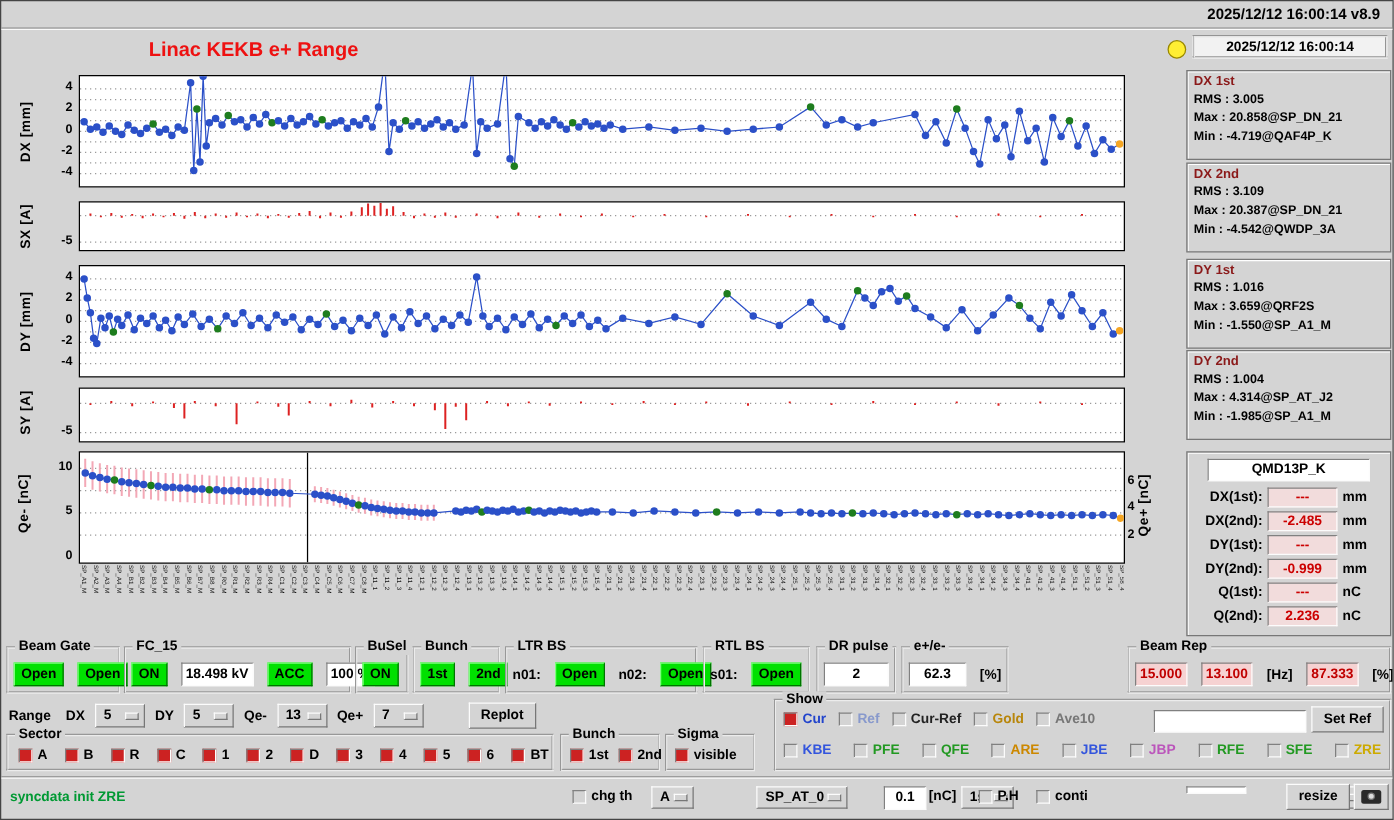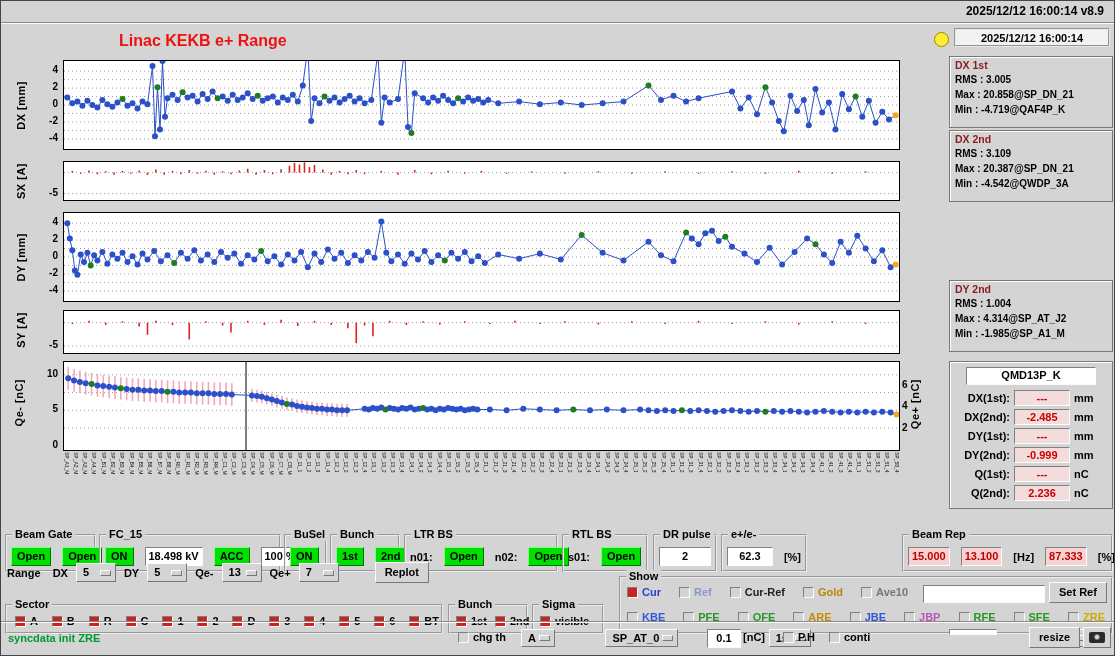--- a/index.html
+++ b/index.html
@@ -35,21 +35,21 @@
              border:1px solid;border-color:#808080 #fcfcfc #fcfcfc #808080;font-size:11px;
              font-weight:bold;text-align:center;line-height:15px;}
   .qmd-rows{position:absolute;left:4px;top:26px;width:154px;}
   .qmd-row{display:flex;align-items:center;height:19px;gap:4px;}
   .qmd-label{width:56px;text-align:right;font-size:11px;font-weight:bold;}
   .qmd-val{width:54px;height:14px;background:#f2dcdc;border:1px solid;
            border-color:#808080 #fcfcfc #fcfcfc #808080;color:#cc0000;font-weight:bold;
            font-size:11px;text-align:center;line-height:14px;}
   .qmd-unit{font-size:11px;font-weight:bold;}
   
-  .lf{position:absolute;border:2px groove #ececec;box-sizing:border-box;margin-top:17px;}
+  .lf{position:absolute;border:2px groove #ececec;box-sizing:border-box;}
   .lf-label{position:absolute;top:-8px;left:5px;background:#d4d4d4;padding:0 3px;
             font-size:11px;font-weight:bold;line-height:13px;}
   .lf-content{display:flex;align-items:center;gap:11px;padding:11px 4px 3px 4px;}
   .gbtn{background:#00e000;border:1px solid;border-color:#7dff7d #007300 #007300 #7dff7d;
         font-weight:bold;font-size:11px;padding:2px 5px;line-height:13px;white-space:nowrap;}
   .entry{background:#fff;border:1px solid;border-color:#808080 #fcfcfc #fcfcfc #808080;
          font-size:11px;font-weight:bold;text-align:center;padding:2px 3px;line-height:13px;white-space:nowrap;}
   .pentry{background:#f6d2d2;border:1px solid;border-color:#808080 #fcfcfc #fcfcfc #808080;
           color:#c00000;font-size:11px;font-weight:bold;text-align:right;padding:2px 3px;line-height:13px;}
   .slabel{font-size:11px;font-weight:bold;white-space:nowrap;}
@@ -827,20 +827,26 @@
     <div class="st-line">RMS : 3.005</div>
     <div class="st-line">Max : 20.858@SP_DN_21</div>
     <div class="st-line">Min : -4.719@QAF4P_K</div>
   </div>
   <div class="statbox" style="top:129px;height:72px">
     <div class="st-title">DX 2nd</div>
     <div class="st-line">RMS : 3.109</div>
     <div class="st-line">Max : 20.387@SP_DN_21</div>
     <div class="st-line">Min : -4.542@QWDP_3A</div>
   </div>
+  <div class="statbox" style="top:206px;height:72px">
+    <div class="st-title">DY 1st</div>
+    <div class="st-line">RMS : 1.016</div>
+    <div class="st-line">Max : 3.659@QRF2S</div>
+    <div class="st-line">Min : -1.550@SP_A1_M</div>
+  </div>
   <div class="statbox" style="top:279px;height:72px">
     <div class="st-title">DY 2nd</div>
     <div class="st-line">RMS : 1.004</div>
     <div class="st-line">Max : 4.314@SP_AT_J2</div>
     <div class="st-line">Min : -1.985@SP_A1_M</div>
   </div>
 
   <div class="qmdpanel">
     <div class="qmd-title">QMD13P_K</div>
     <div class="qmd-rows">
@@ -959,21 +965,21 @@
         <span class="opt" style="min-width: 14px;">13</span>
         <span class="slabel">Qe+</span>
         <span class="opt" style="min-width: 14px;">7</span>
       </span>
     <span class="btn" style="margin-left:24px">Replot</span>
   </div>
 
   
   <div class="lf" style="left:618px;top:558px;width:494px;height:58px">
     <span class="lf-label">Show</span>
-    <div class="abs" style="left:6px;top:8px;display:flex;gap:18px;align-items:flex-start">
+    <div class="abs" style="left:6px;top:8px;display:flex;gap:10px;align-items:flex-start">
         <span class="cb">
           <span class="ind on"></span>
           <span style="color: rgb(34, 68, 204);">Cur</span>
         </span>
         <span class="cb">
           <span class="ind"></span>
           <span style="color: rgb(136, 153, 204);">Ref</span>
         </span>
         <span class="cb">
           <span class="ind"></span>

